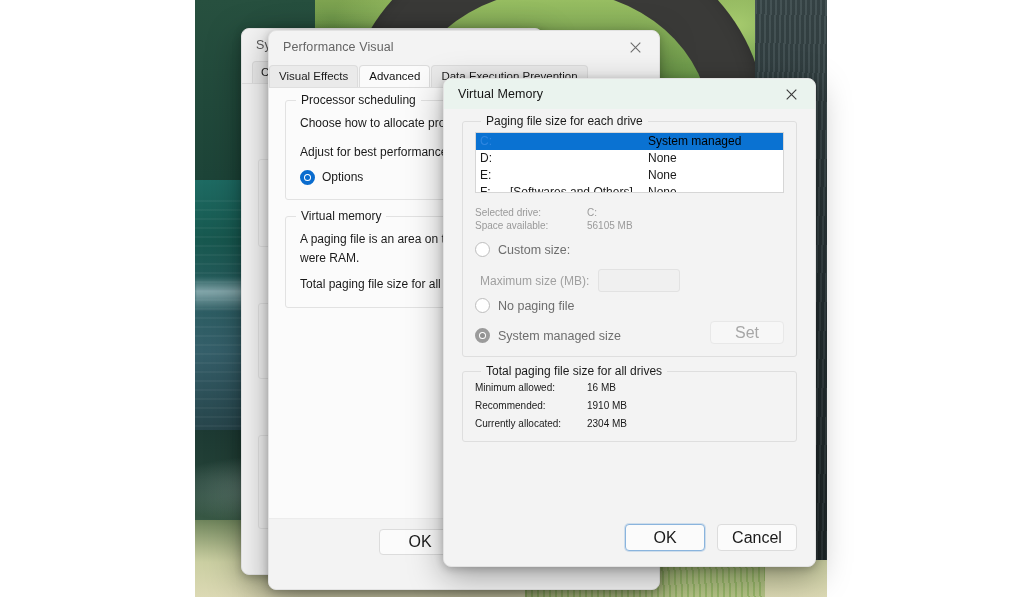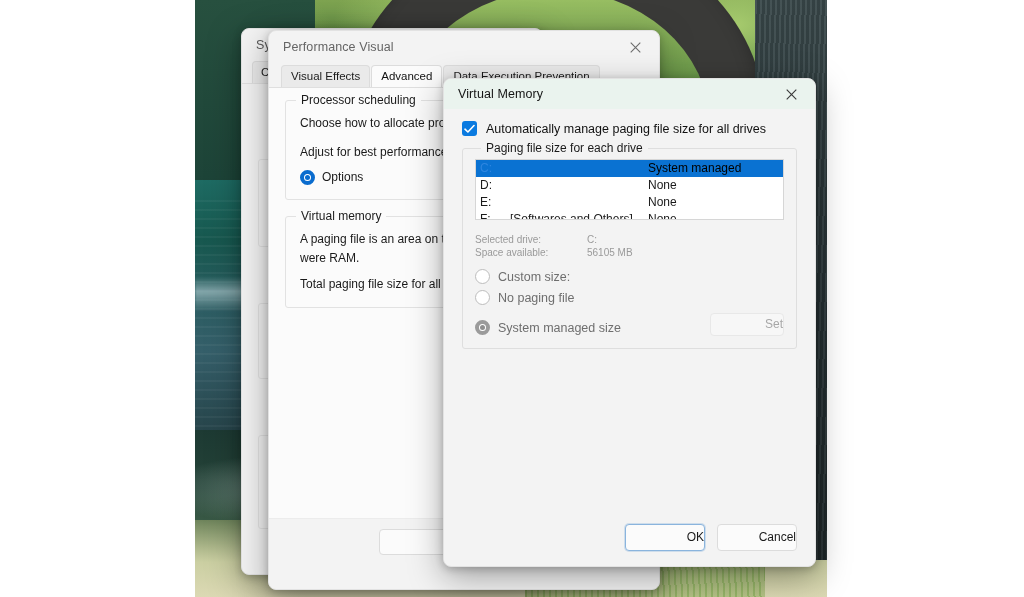--- a/index.html
+++ b/index.html
@@ -161,21 +161,21 @@
   
   #perfopts {
     left: 268px; top: 30px; width: 390px; height: 558px;
     background: #f3f3f3;
     z-index: 2;
   }
   #perfopts .titlebar { color: #656565; }
   .tabstrip {
     display: flex;
     align-items: flex-end;
-    padding-left: 12px;
+    padding-left: 0;
     height: 24px;
     border-bottom: 1px solid #dfdfdf;
     background: #f3f3f3;
   }
   .tab {
     font-size: 11.5px;
     color: #1b1b1b;
     padding: 4px 9px 5px 9px;
     border: 1px solid #dcdcdc;
     border-bottom: none;
@@ -259,22 +259,22 @@
     justify-content: flex-end;
     gap: 10px;
     padding: 10px 14px;
     background: #f3f3f3;
     border-top: 1px solid #ececec;
   }
   .btn {
     min-width: 82px;
     height: 26px;
     line-height: 24px;
-    text-align: right;
-    font-size: 12px;
+    text-align: center;
+    font-size: 16px;
     color: #1a1a1a;
     background: #fbfbfb;
     border: 1px solid #dcdcdc;
     border-radius: 4px;
     box-sizing: border-box;
   }
   .btn.disabled { color: #a5a5a5; background: #f5f5f5; border-color: #e6e6e6; }
   .btn.default { border: 1px solid #8ab4dd; box-shadow: 0 0 0 1px rgba(138,180,221,.35); }
 
   
@@ -489,28 +489,20 @@
       <span class="tt">Virtual Memory</span>
       <span class="closebtn">
         <svg width="11" height="11" viewBox="0 0 11 11" aria-hidden="true">
           <path d="M0.7 0.7 L10.3 10.3 M10.3 0.7 L0.7 10.3" stroke="#3b3b3b" stroke-width="1.15" fill="none"></path>
         </svg>
       </span>
     </div>
 
     <div class="vm-body">
 
-      <div class="chk-row">
-        <span class="chk">
-          <svg width="11" height="10" viewBox="0 0 11 10" aria-hidden="true">
-            <path d="M1 5.2 L3.9 8 L10 1.5" stroke="#ffffff" stroke-width="1.6" fill="none" stroke-linecap="round" stroke-linejoin="round"></path>
-          </svg>
-        </span>
-        <span class="chk-label">Automatically manage paging file size for all drives</span>
-      </div>
 
       <div class="vm-group dim">
         <div class="legend" style="color:#1a1a1a">Paging file size for each drive</div>
 
 
         <div class="listbox">
           <div class="lrow sel">
             <span class="c1">C:</span>
             <span class="c2"></span>
             <span class="c3">System managed</span>
@@ -542,36 +534,55 @@
           <span class="k">Space available:</span>
           <span class="v">56105 MB</span>
         </div>
 
         <div class="vm-radio-row">
           <span class="radio dim"></span>
           <span>Custom size:</span>
         </div>
 
 
+        <div class="fld-row" style="margin-top:12px">
+          <span class="fld-lab">Maximum size (MB):</span>
+          <span class="fld"></span>
+        </div>
 
         <div class="vm-radio-row" style="margin-top:6px">
           <span class="radio dim"></span>
           <span>No paging file</span>
         </div>
 
         <div class="vm-radio-row" style="margin-top:15px">
           <span class="radio checked-dim"></span>
           <span>System managed size</span>
         </div>
 
         <div class="set-row">
           <span class="btn set">Set</span>
         </div>
       </div>
 
+      <div class="vm-group totals">
+        <div class="legend">Total paging file size for all drives</div>
+        <div class="kv">
+          <span class="k">Minimum allowed:</span>
+          <span class="v">16 MB</span>
+        </div>
+        <div class="kv">
+          <span class="k">Recommended:</span>
+          <span class="v">1910 MB</span>
+        </div>
+        <div class="kv" style="margin-bottom:0">
+          <span class="k">Currently allocated:</span>
+          <span class="v">2304 MB</span>
+        </div>
+      </div>
 
     </div>
 
     <div class="vm-footer">
       <div class="btn default">OK</div>
       <div class="btn">Cancel</div>
     </div>
   </div>
 
 </div>

